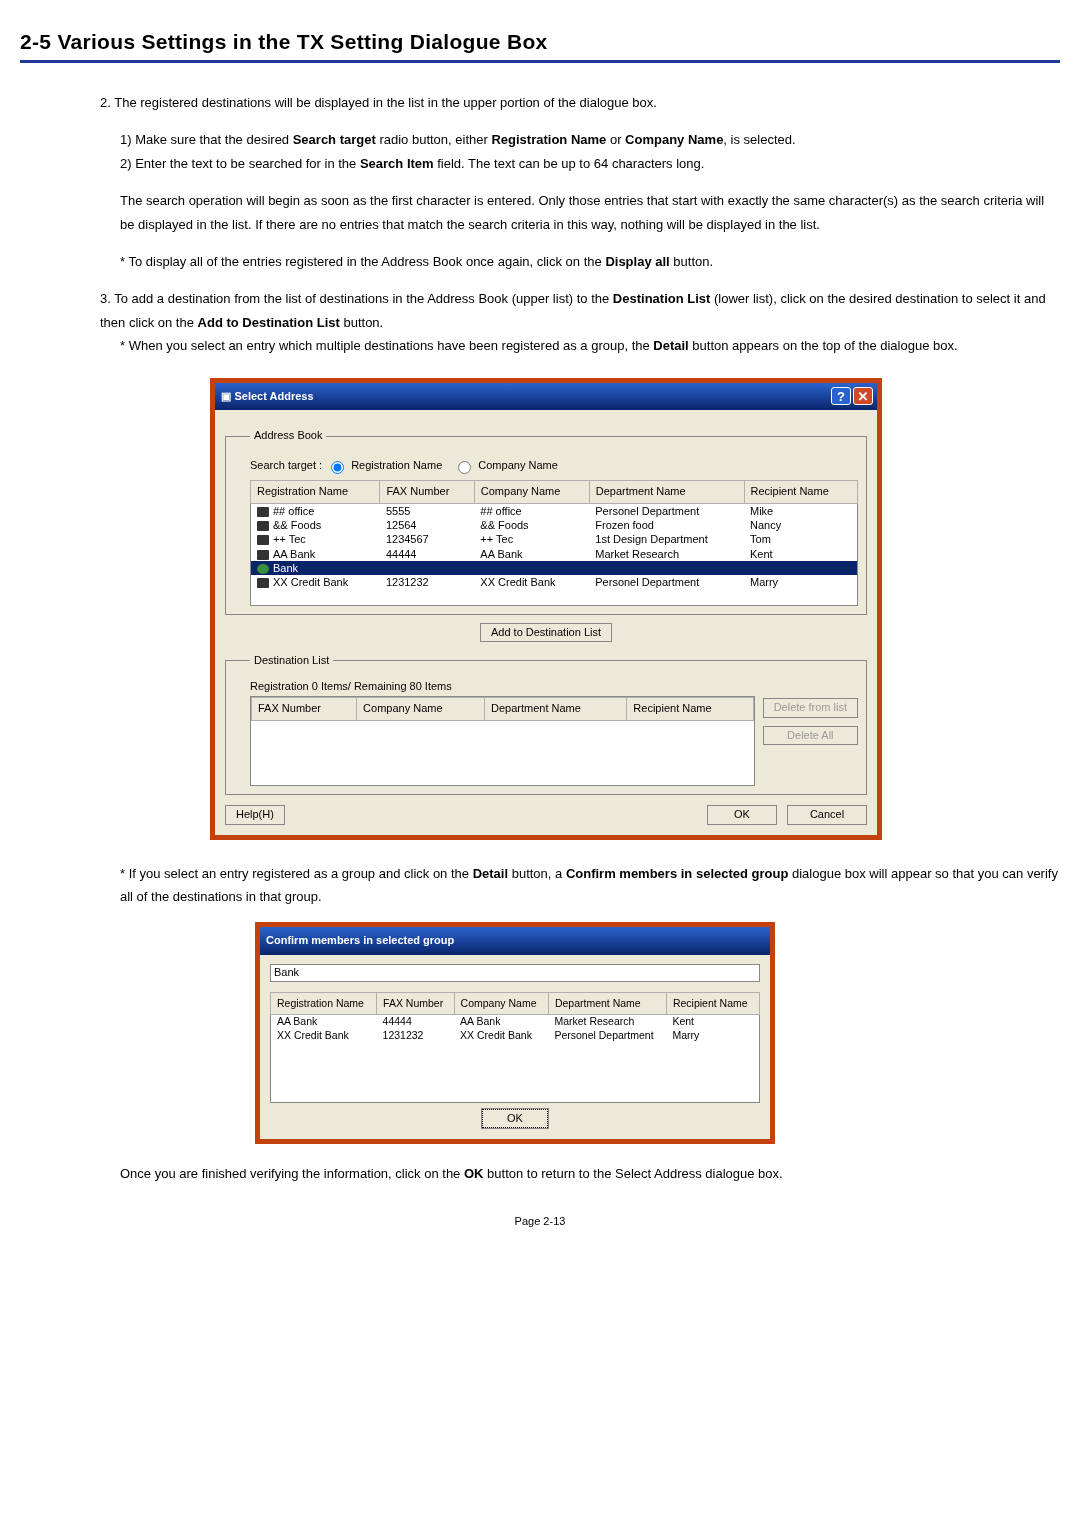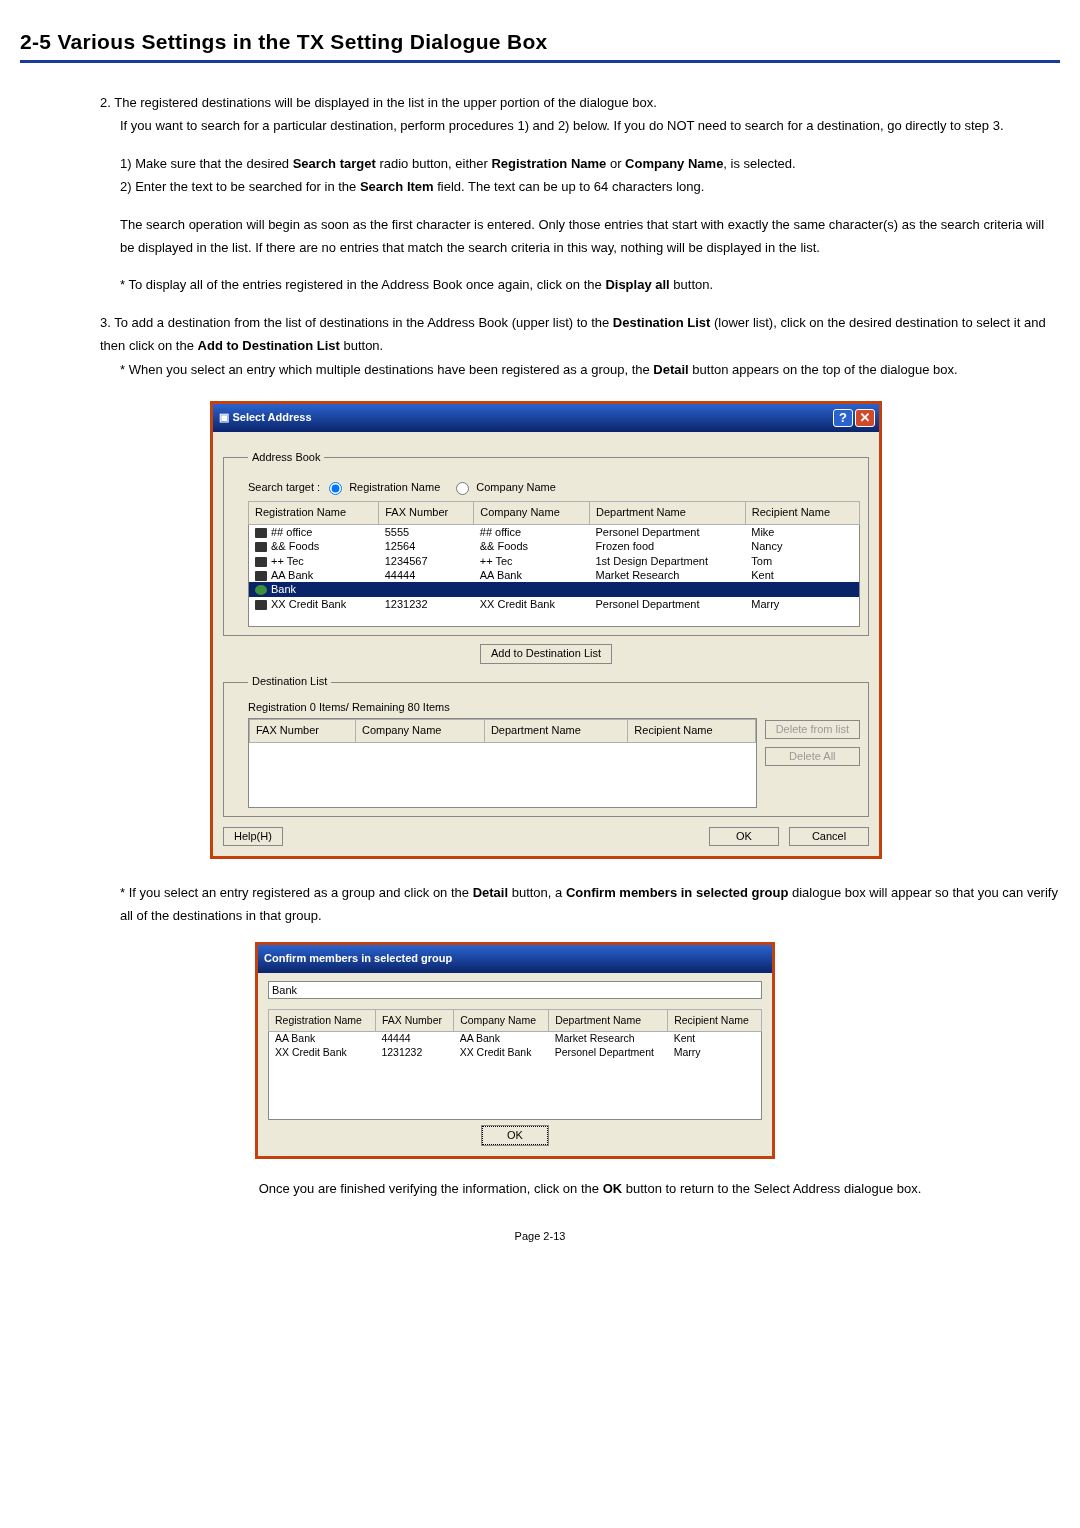--- a/index.html
+++ b/index.html
@@ -28,21 +28,21 @@
   .para { margin-bottom: 14px; }
   .screenshot-wrap {
     margin: 20px 0 8px 110px;
     width: 672px;
     font-family: Tahoma, Arial, sans-serif;
     font-size: 11px;
     color: #000;
   }
   .win {
     background: #ece9d8;
-    border: 3px solid #c2410c;
+    border: 5px solid #c2410c;
   }
   .titlebar {
     background: linear-gradient(#2a63cf, #0a246a);
     color: #fff;
     font-weight: bold;
     padding: 4px 4px 4px 6px;
     display: flex;
     align-items: center;
     justify-content: space-between;
   }
@@ -151,21 +151,20 @@
 </style>
 </head>
 <body>
 
 <div class="sec-title">2-5  Various Settings in the TX Setting Dialogue Box</div>
 
 <div class="body-text">
 
   <div class="para">
     <span>2. The registered destinations will be displayed in the list in the upper portion of the dialogue box.</span><br>
-    <span class="step-indent">If you want to search for a particular destination, perform procedures 1) and 2) below. If you do NOT need to search for a destination, go directly to step 3.</span>
   </div>
 
   <div class="para step-indent">
     <span>
       <span>1) Make sure that the desired </span><b>Search target</b><span> radio button, either </span><b>Registration Name</b><span> or </span><b>Company Name</b><span>, is selected.</span>
     </span><br>
     <span>
       <span>2) Enter the text to be searched for in the </span><b>Search Item</b><span> field. The text can be up to 64 characters long.</span>
     </span>
   </div>
@@ -351,19 +350,19 @@
               </tr>
             </tbody>
         </table>
         <div class="ok-center">
           <button class="btn">OK</button>
         </div>
       </div>
     </div>
   </div>
 
-  <div class="para step-indent" style="margin-top:18px;text-align:center;">
+  <div class="para step-indent" style="margin-top:18px;">
     <span>Once you are finished verifying the information, click on the </span><b>OK</b><span> button to return to the Select Address dialogue box.</span>
   </div>
 
 </div>
 
 <div class="pg-foot">Page 2-13</div>
 
 </body></html>

